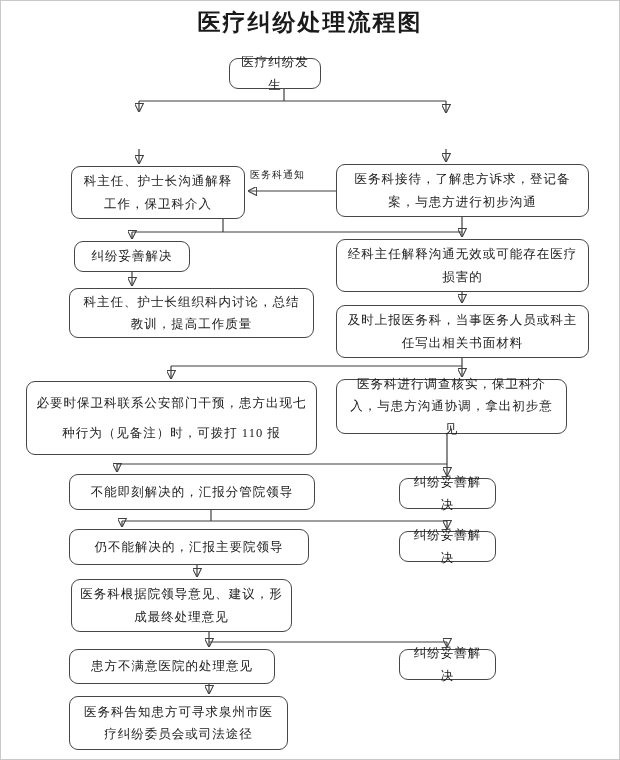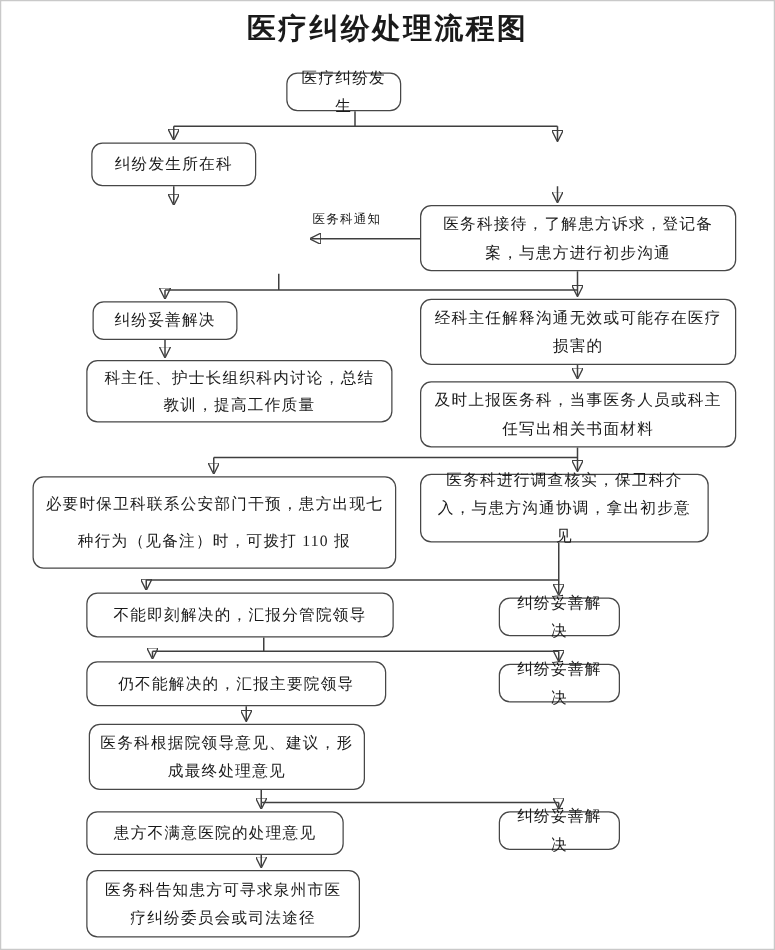--- a/index.html
+++ b/index.html
@@ -104,23 +104,23 @@
       <path d="M446,641 V645" marker-end="url(#arr)"></path>
     </g>
 
     <g>
       <path d="M208,683 V692" marker-end="url(#arr)"></path>
     </g>
   </svg>
 
   <div class="node" style="left:228px;top:57px;width:92px;height:31px">医疗纠纷发生</div>
 
-  <div class="node" style="left:72px;top:113px;width:132px;height:35px">纠纷发生所在科</div>
 
 
+  <div class="node" style="left:70px;top:165px;width:174px;height:53px">科主任、护士长沟通解释工作，保卫科介入</div>
 
   <div class="node" style="left:335px;top:163px;width:253px;height:53px">医务科接待，了解患方诉求，登记备案，与患方进行初步沟通</div>
 
   <div class="edge-label" style="left:249px;top:167px">医务科通知</div>
 
   <div class="node" style="left:73px;top:240px;width:116px;height:31px">纠纷妥善解决</div>
 
   <div class="node" style="left:335px;top:238px;width:253px;height:53px">经科主任解释沟通无效或可能存在医疗损害的</div>
 
   <div class="node" style="left:335px;top:304px;width:253px;height:53px">及时上报医务科，当事医务人员或科主任写出相关书面材料</div>

